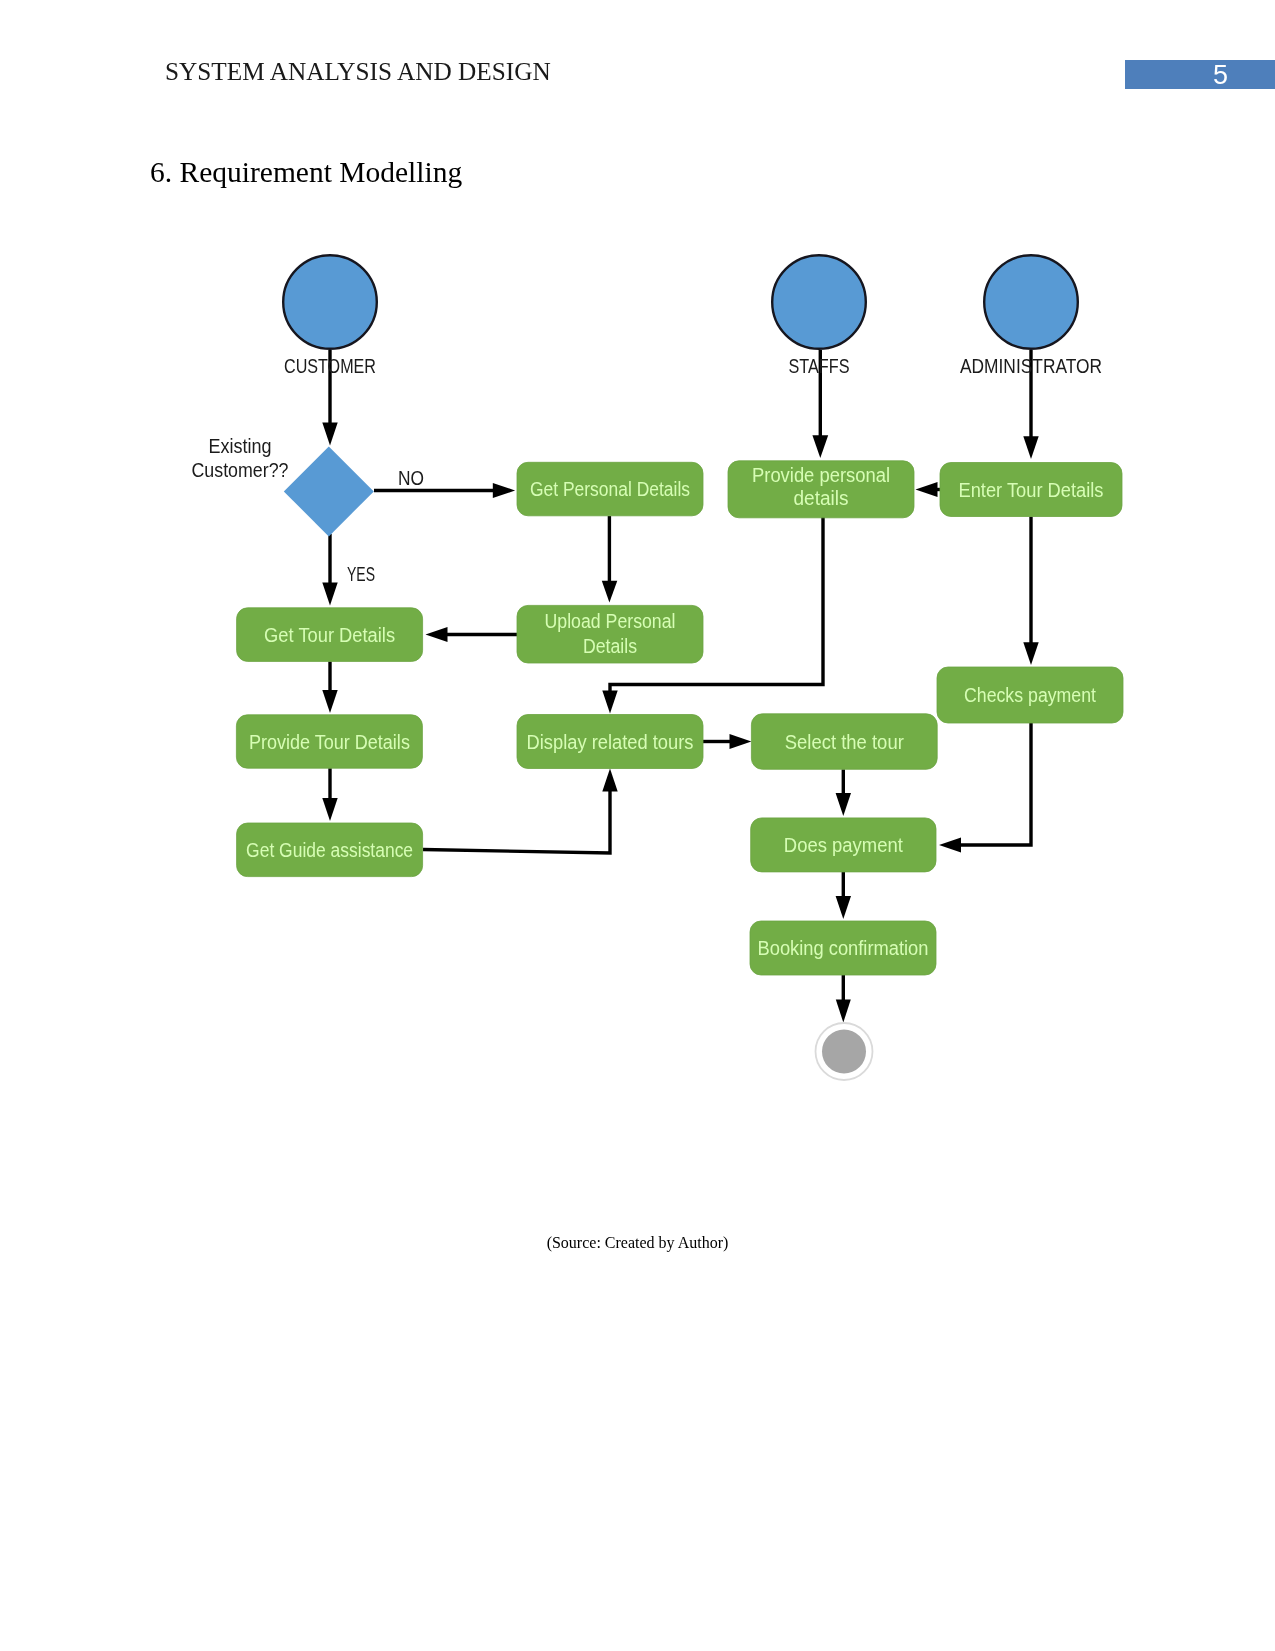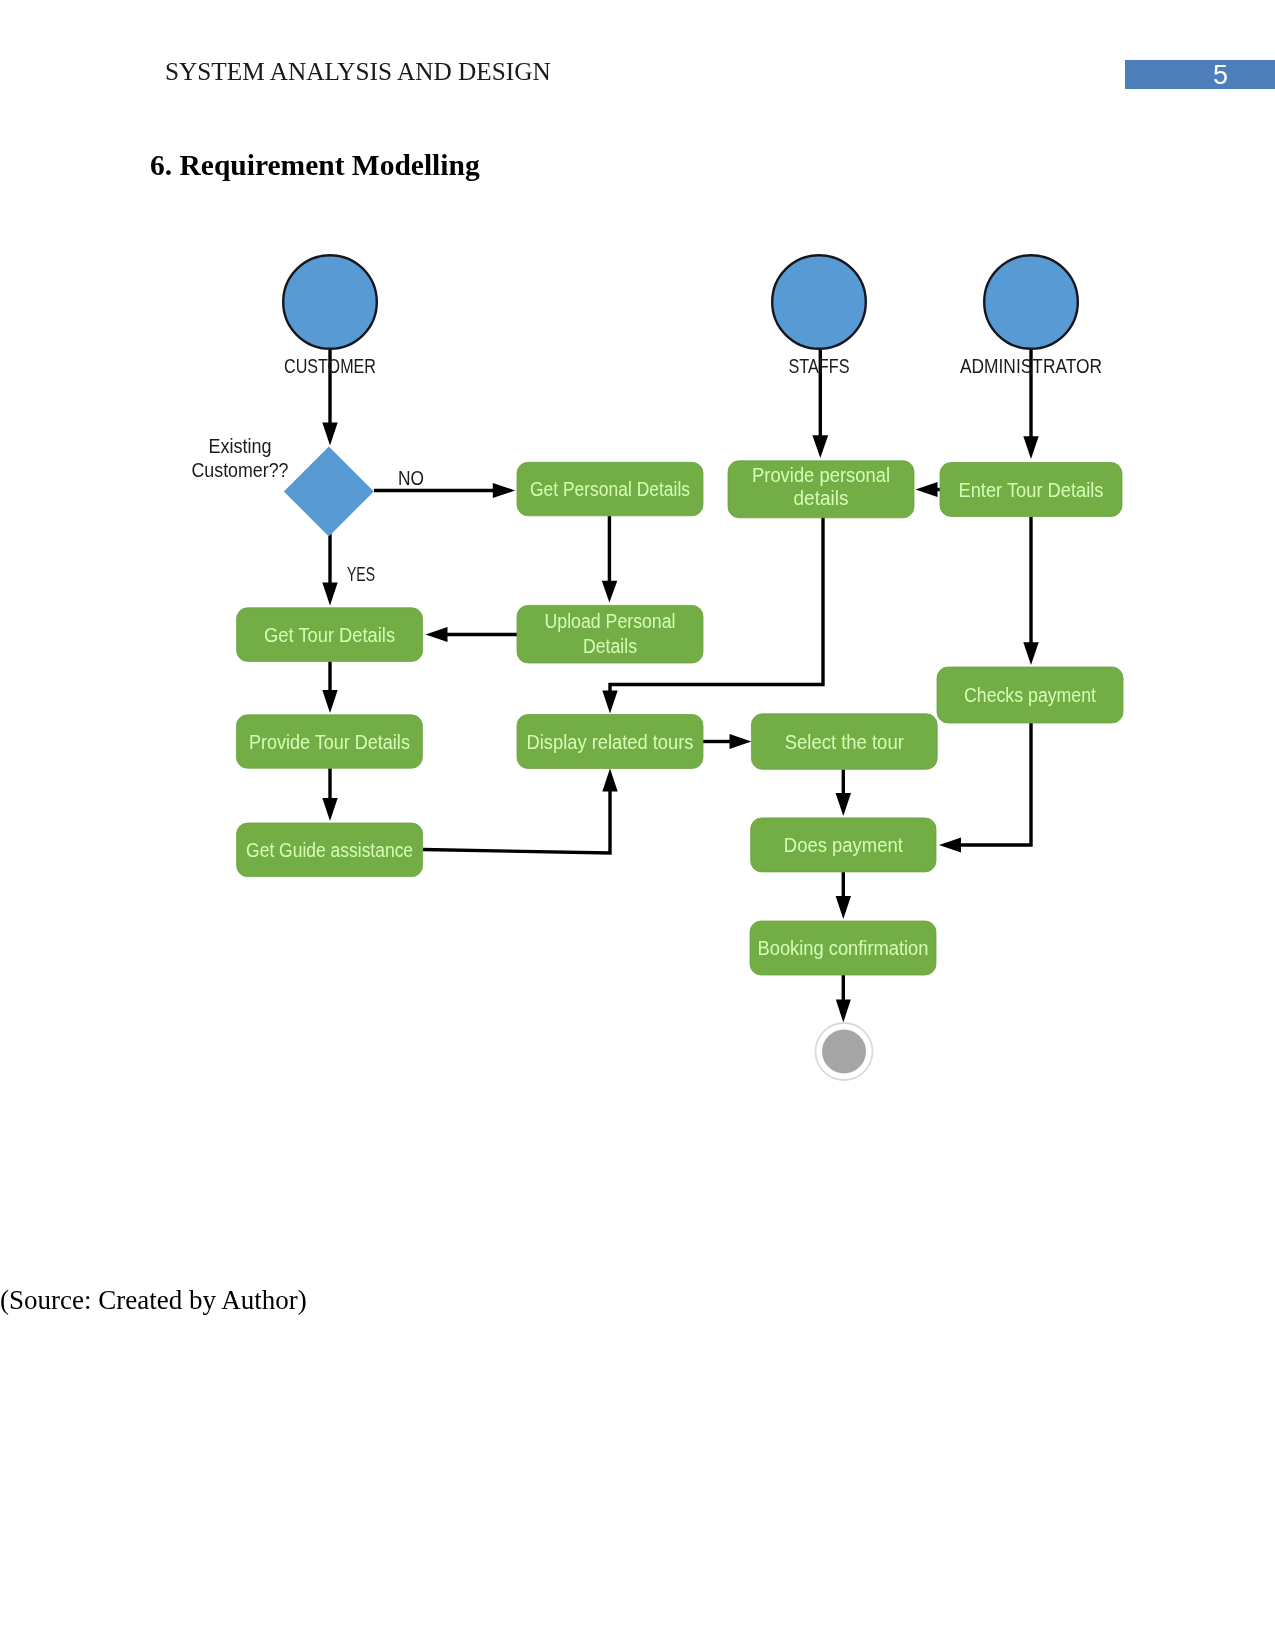--- a/index.html
+++ b/index.html
@@ -2,24 +2,24 @@
 <html><head>
 <meta charset="utf-8">
 <title>System Analysis and Design</title>
 <style>
   html,body{margin:0;padding:0;}
   body{width:1275px;height:1651px;background:#ffffff;font-family:"Liberation Serif",serif;position:relative;overflow:hidden;}
   .page{position:absolute;left:0;top:0;width:1275px;height:1469px;}
   #header-title{position:absolute;left:165px;top:57px;font-size:26px;color:#1a1a1a;white-space:nowrap;transform-origin:0 50%;transform:scaleX(0.972);}
   #page-number-bar{position:absolute;left:1125px;top:60px;width:150px;height:29px;background:#4e7fbb;}
   #page-number{position:absolute;left:1200px;top:61px;width:41px;height:29px;color:#fff;font-family:"Liberation Sans",sans-serif;font-weight:300;font-size:27px;text-align:center;line-height:28px;}
-  #section-title{position:absolute;left:150px;top:149px;font-size:29.5px;font-weight:bold;color:#000;white-space:nowrap;transform-origin:0 50%;}
+  #section-title{position:absolute;left:150px;top:156px;font-size:29.5px;font-weight:normal;color:#000;white-space:nowrap;transform-origin:0 50%;}
   #diagram{position:absolute;left:0px;top:0px;width:1275px;height:1651px;}
   #caption1{position:absolute;left:0;top:1159px;width:1275px;text-align:center;font-size:25.4px;white-space:nowrap;}
-  #caption2{position:absolute;left:0;top:1285px;width:1275px;font-size:27px;white-space:nowrap;}
+  #caption2{position:absolute;left:0;top:1234px;width:1275px;text-align:center;font-size:16px;white-space:nowrap;}
   .bold{font-weight:bold;}
 </style>
 </head>
 <body>
 
 <div class="page">
   <div id="header-title">SYSTEM ANALYSIS AND DESIGN</div>
   <div id="page-number-bar"></div>
   <div id="page-number">5</div>
   <div id="section-title">6. Requirement Modelling</div>

